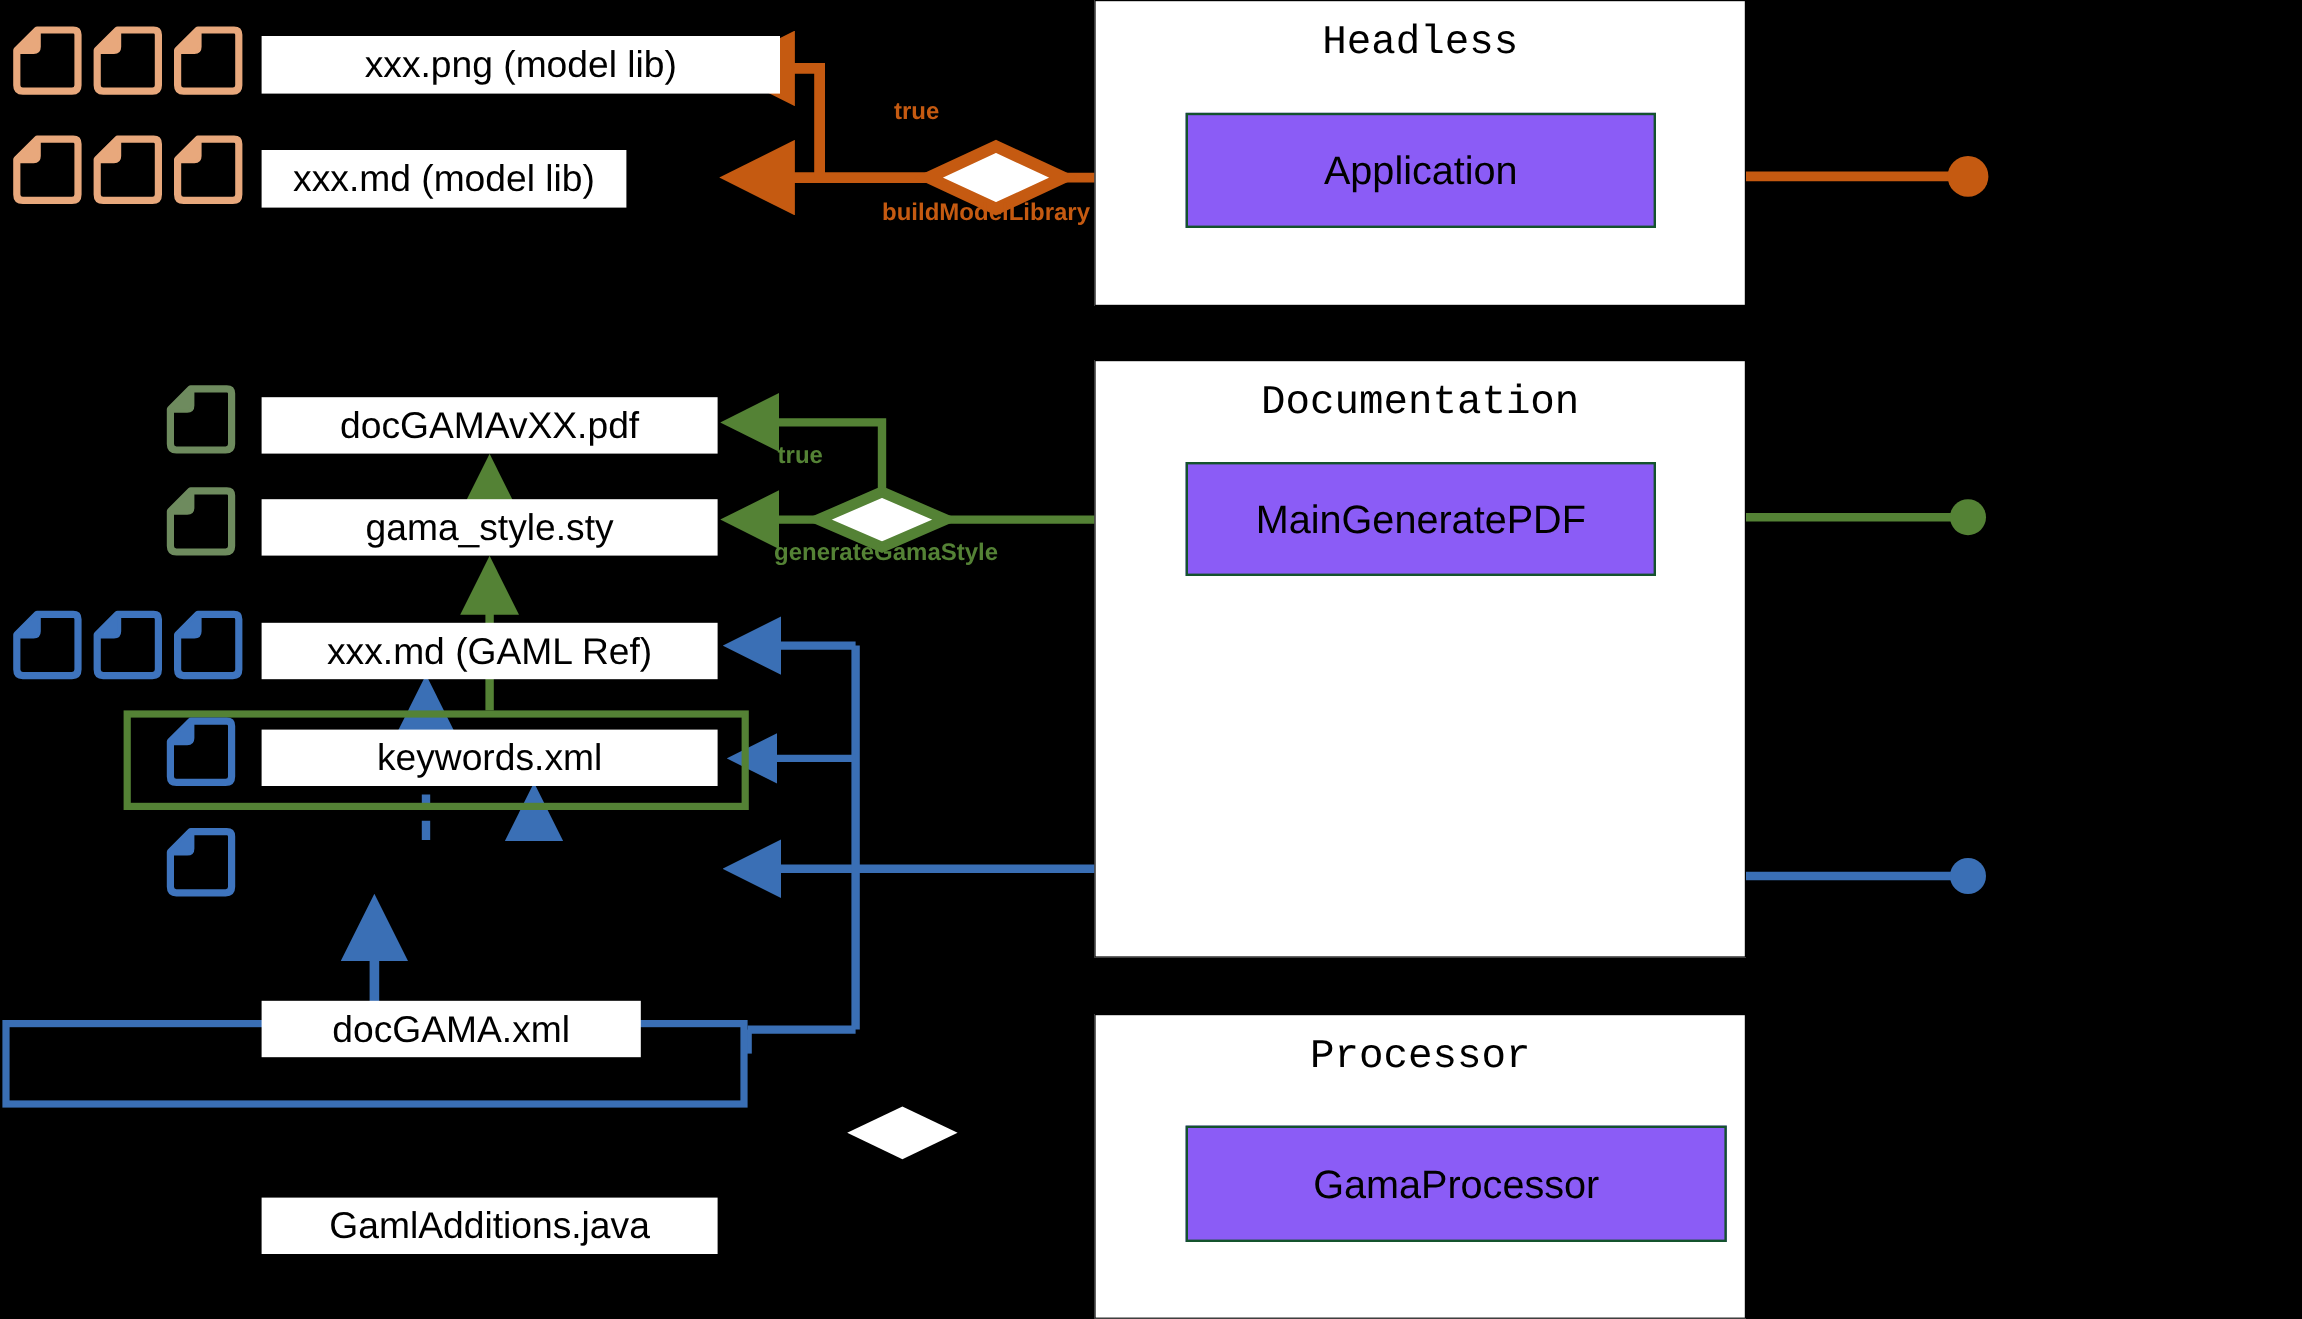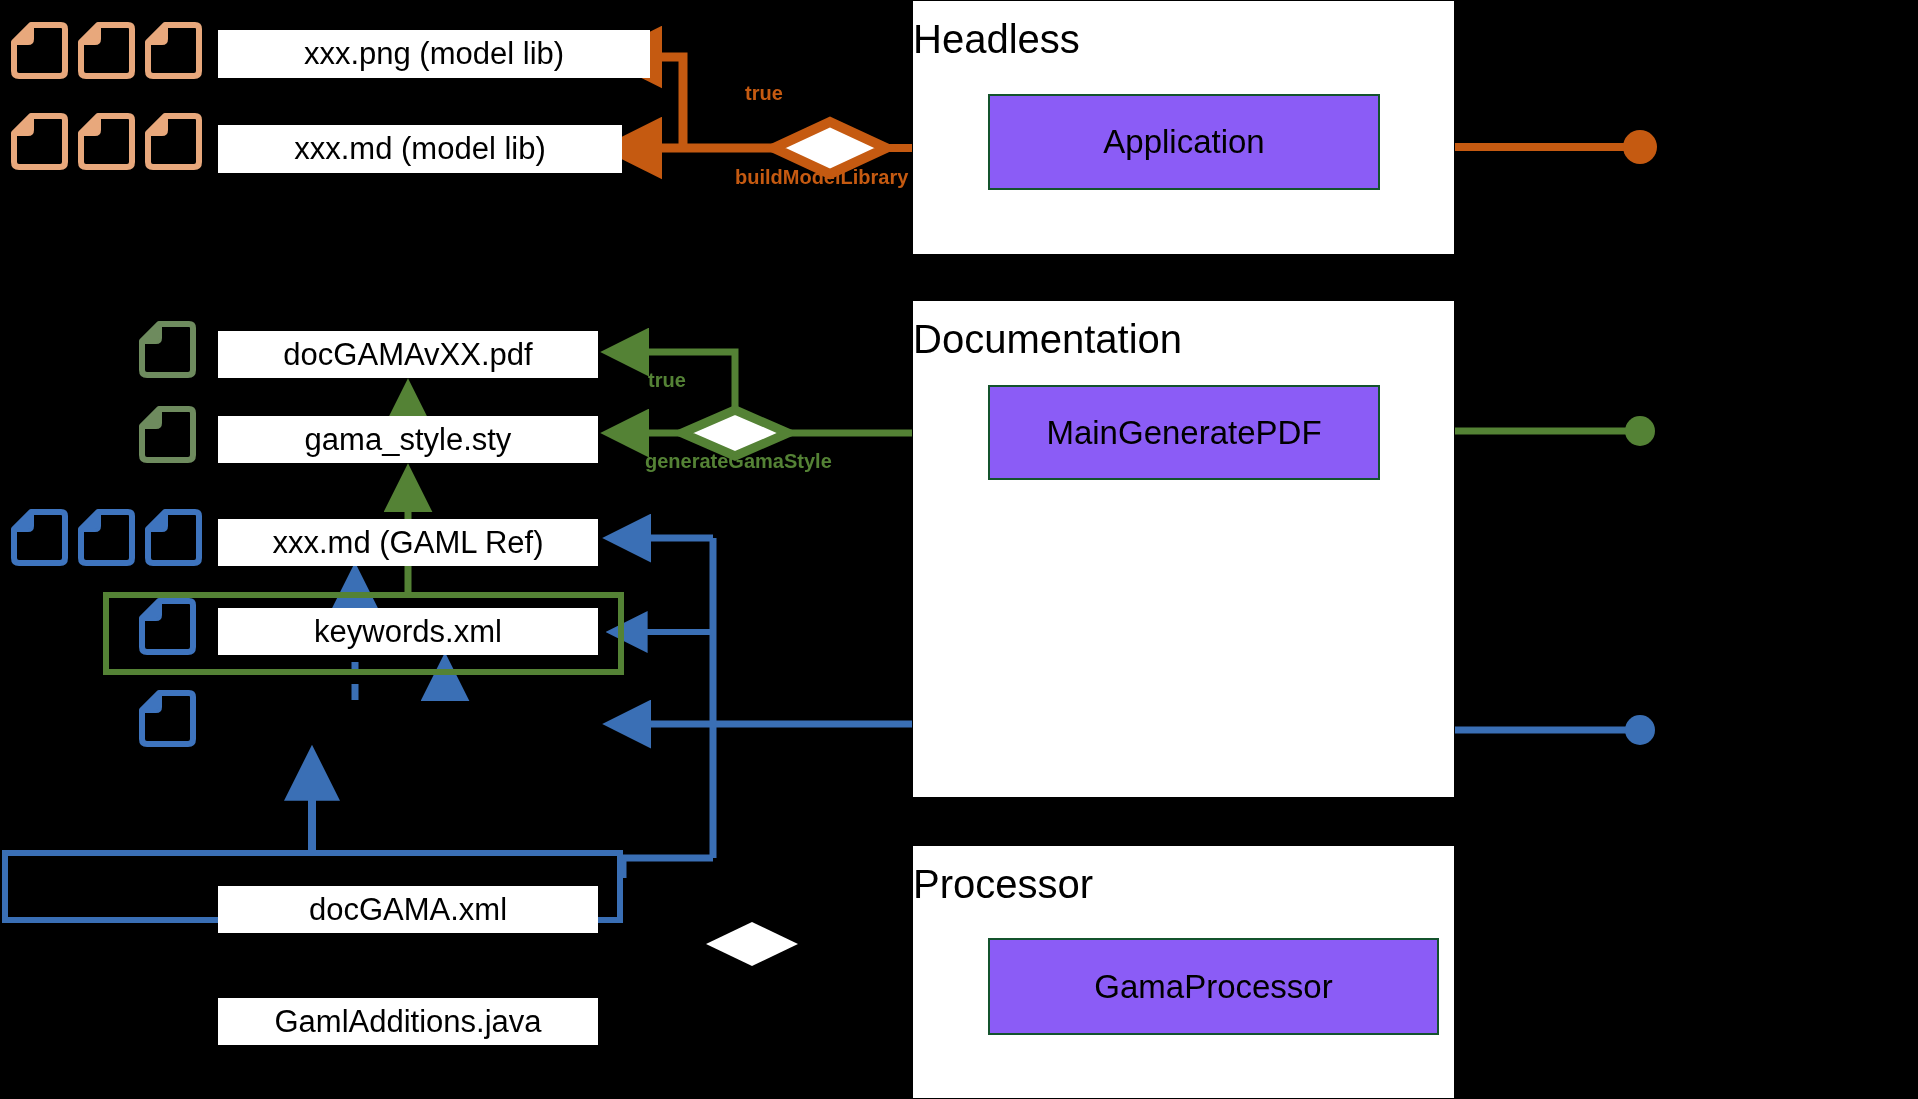--- a/index.html
+++ b/index.html
@@ -23,24 +23,24 @@
   }
   .container-box {
     position: absolute;
     background: #ffffff;
     border: 1px solid #000000;
     box-sizing: border-box;
   }
   .container-title {
     position: absolute;
     width: 100%;
-    text-align: left;
+    text-align: center;
     color: #000000;
-    font-size: 40px;
-    font-family: Liberation Sans, sans-serif;
+    font-size: 34px;
+    font-family: Liberation Mono, monospace;
     white-space: nowrap;
   }
   .class-box {
     position: absolute;
     background: #8b5cf6;
     border: 2px solid #14532d;
     box-sizing: border-box;
     display: flex;
     align-items: center;
     justify-content: center;
@@ -244,26 +244,26 @@
   </div>
   <div class="container-box" style="left:912px; top:845px; width:543px; height:254px;">
     <div class="container-title" style="top:16px;">Processor</div>
   </div>
 
   <div class="class-box" style="left:988px; top:94px; width:392px; height:96px;">Application</div>
   <div class="class-box" style="left:988px; top:385px; width:392px; height:95px;">MainGeneratePDF</div>
   <div class="class-box" style="left:988px; top:938px; width:451px; height:97px;">GamaProcessor</div>
 
   <div class="file-label" style="left:218px; top:30px; width:432px; height:48px;">xxx.png (model lib)</div>
-  <div class="file-label" style="left:218px; top:125px; width:404px; height:48px;">xxx.md (model lib)</div>
+  <div class="file-label" style="left:218px; top:125px; width:304px; height:48px;">xxx.md (model lib)</div>
   <div class="file-label" style="left:218px; top:331px; width:380px; height:47px;">docGAMAvXX.pdf</div>
   <div class="file-label" style="left:218px; top:416px; width:380px; height:47px;">gama_style.sty</div>
   <div class="file-label" style="left:218px; top:519px; width:380px; height:47px;">xxx.md (GAML Ref)</div>
   <div class="file-label" style="left:218px; top:608px; width:380px; height:47px;">keywords.xml</div>
-  <div class="file-label" style="left:218px; top:886px; width:380px; height:47px;">docGAMA.xml</div>
+  <div class="file-label" style="left:218px; top:834px; width:316px; height:47px;">docGAMA.xml</div>
   <div class="file-label" style="left:218px; top:960px; width:380px; height:47px;margin-top:38px;">GamlAdditions.java</div>
 
   <div class="edge-label" style="left:745px; top:82px; color:#C55A11;">true</div>
   <div class="edge-label" style="left:735px; top:166px; color:#C55A11;">buildModelLibrary</div>
   <div class="edge-label" style="left:648px; top:369px; color:#548235;">true</div>
   <div class="edge-label" style="left:645px; top:450px; color:#548235;">generateGamaStyle</div>
 
 </div>
 
 </body></html>

